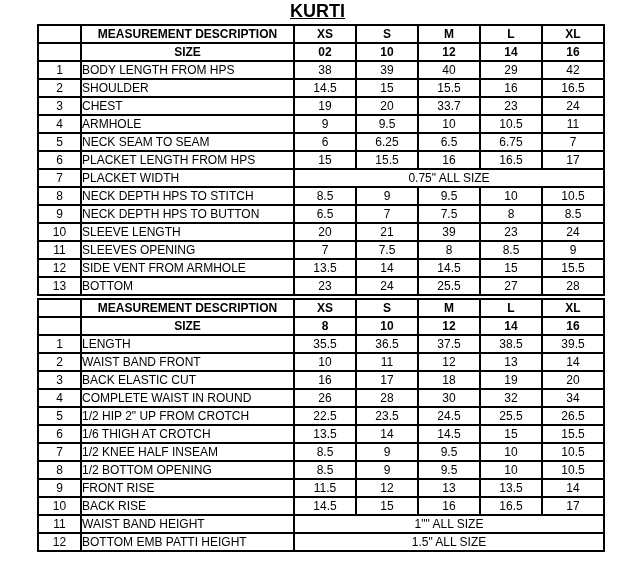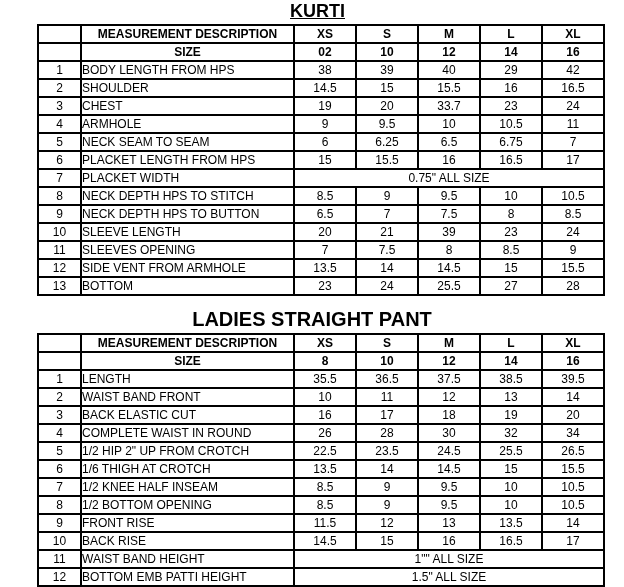--- a/index.html
+++ b/index.html
@@ -203,21 +203,20 @@
             <td>24</td>
             <td>25.5</td>
             <td>27</td>
             <td>28</td>
           </tr>
         </tbody>
     </table>
   </section>
 
   <section>
-    <h1 class="chart-title pant-title">LADIES STRAIGHT PANT</h1>
     <table class="size-table">
       <colgroup>
         <col class="c-num">
           <col class="c-desc">
         <col class="c-size">
           <col class="c-size">
           <col class="c-size">
           <col class="c-size">
           <col class="c-size">
       </colgroup>

